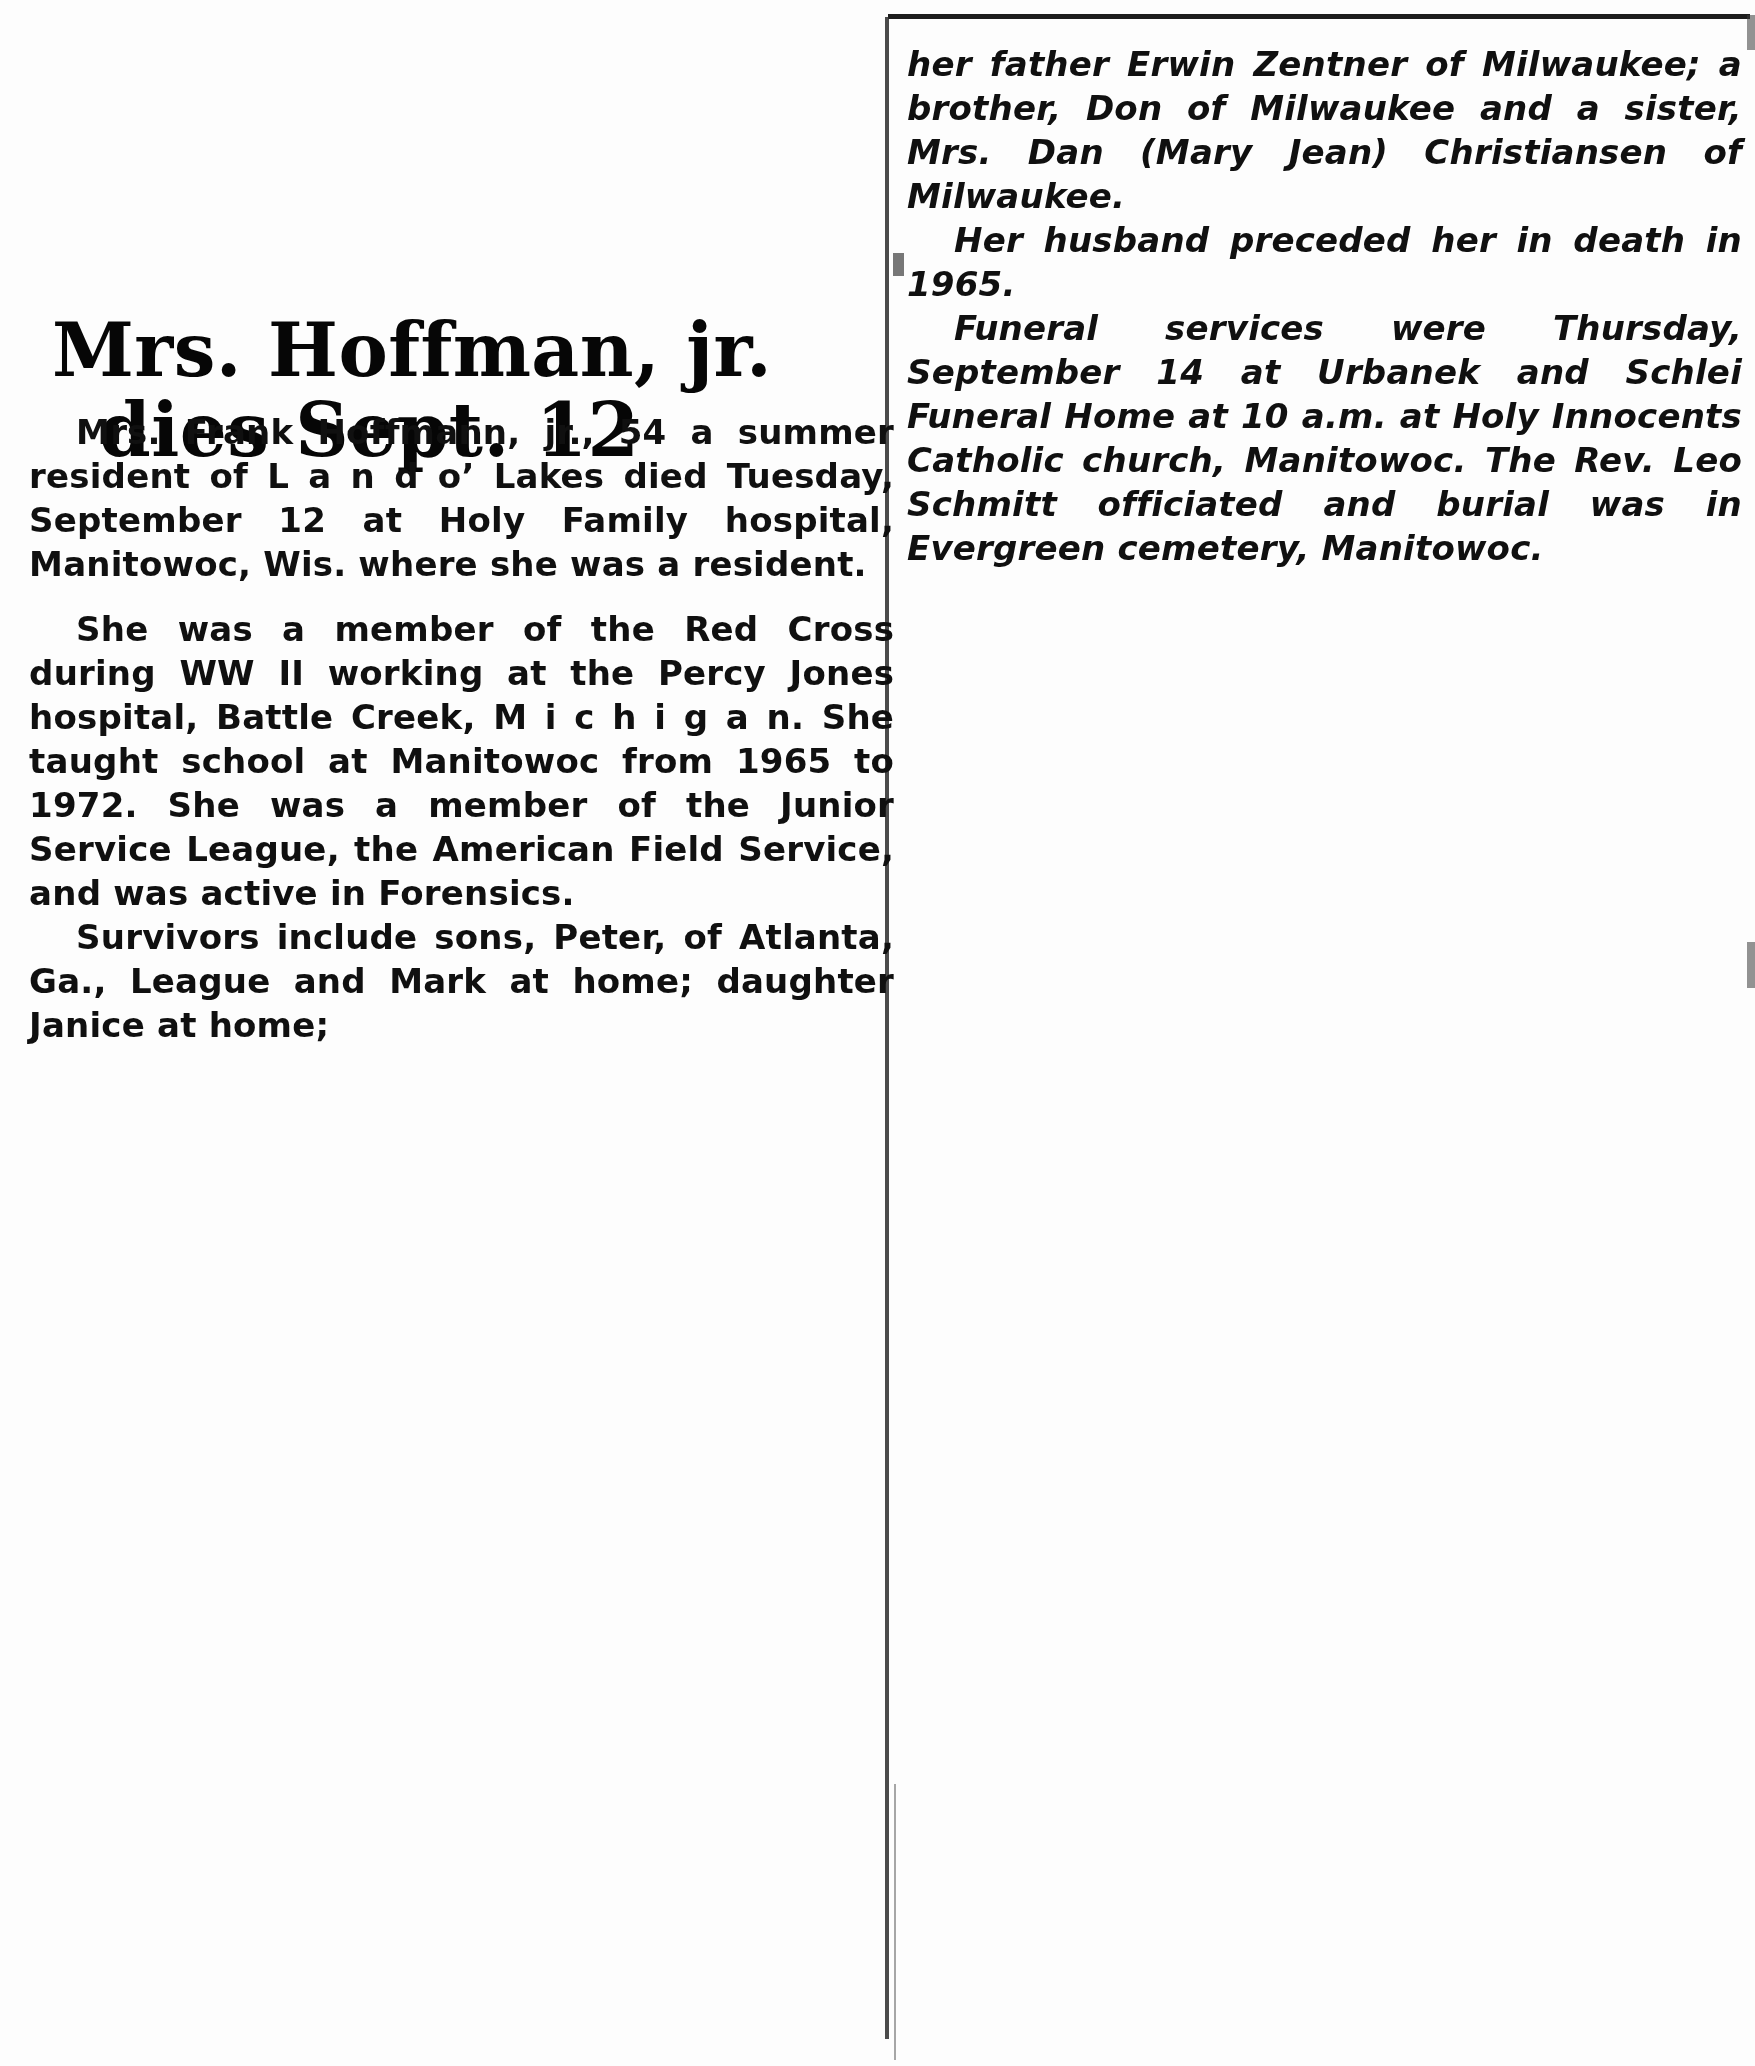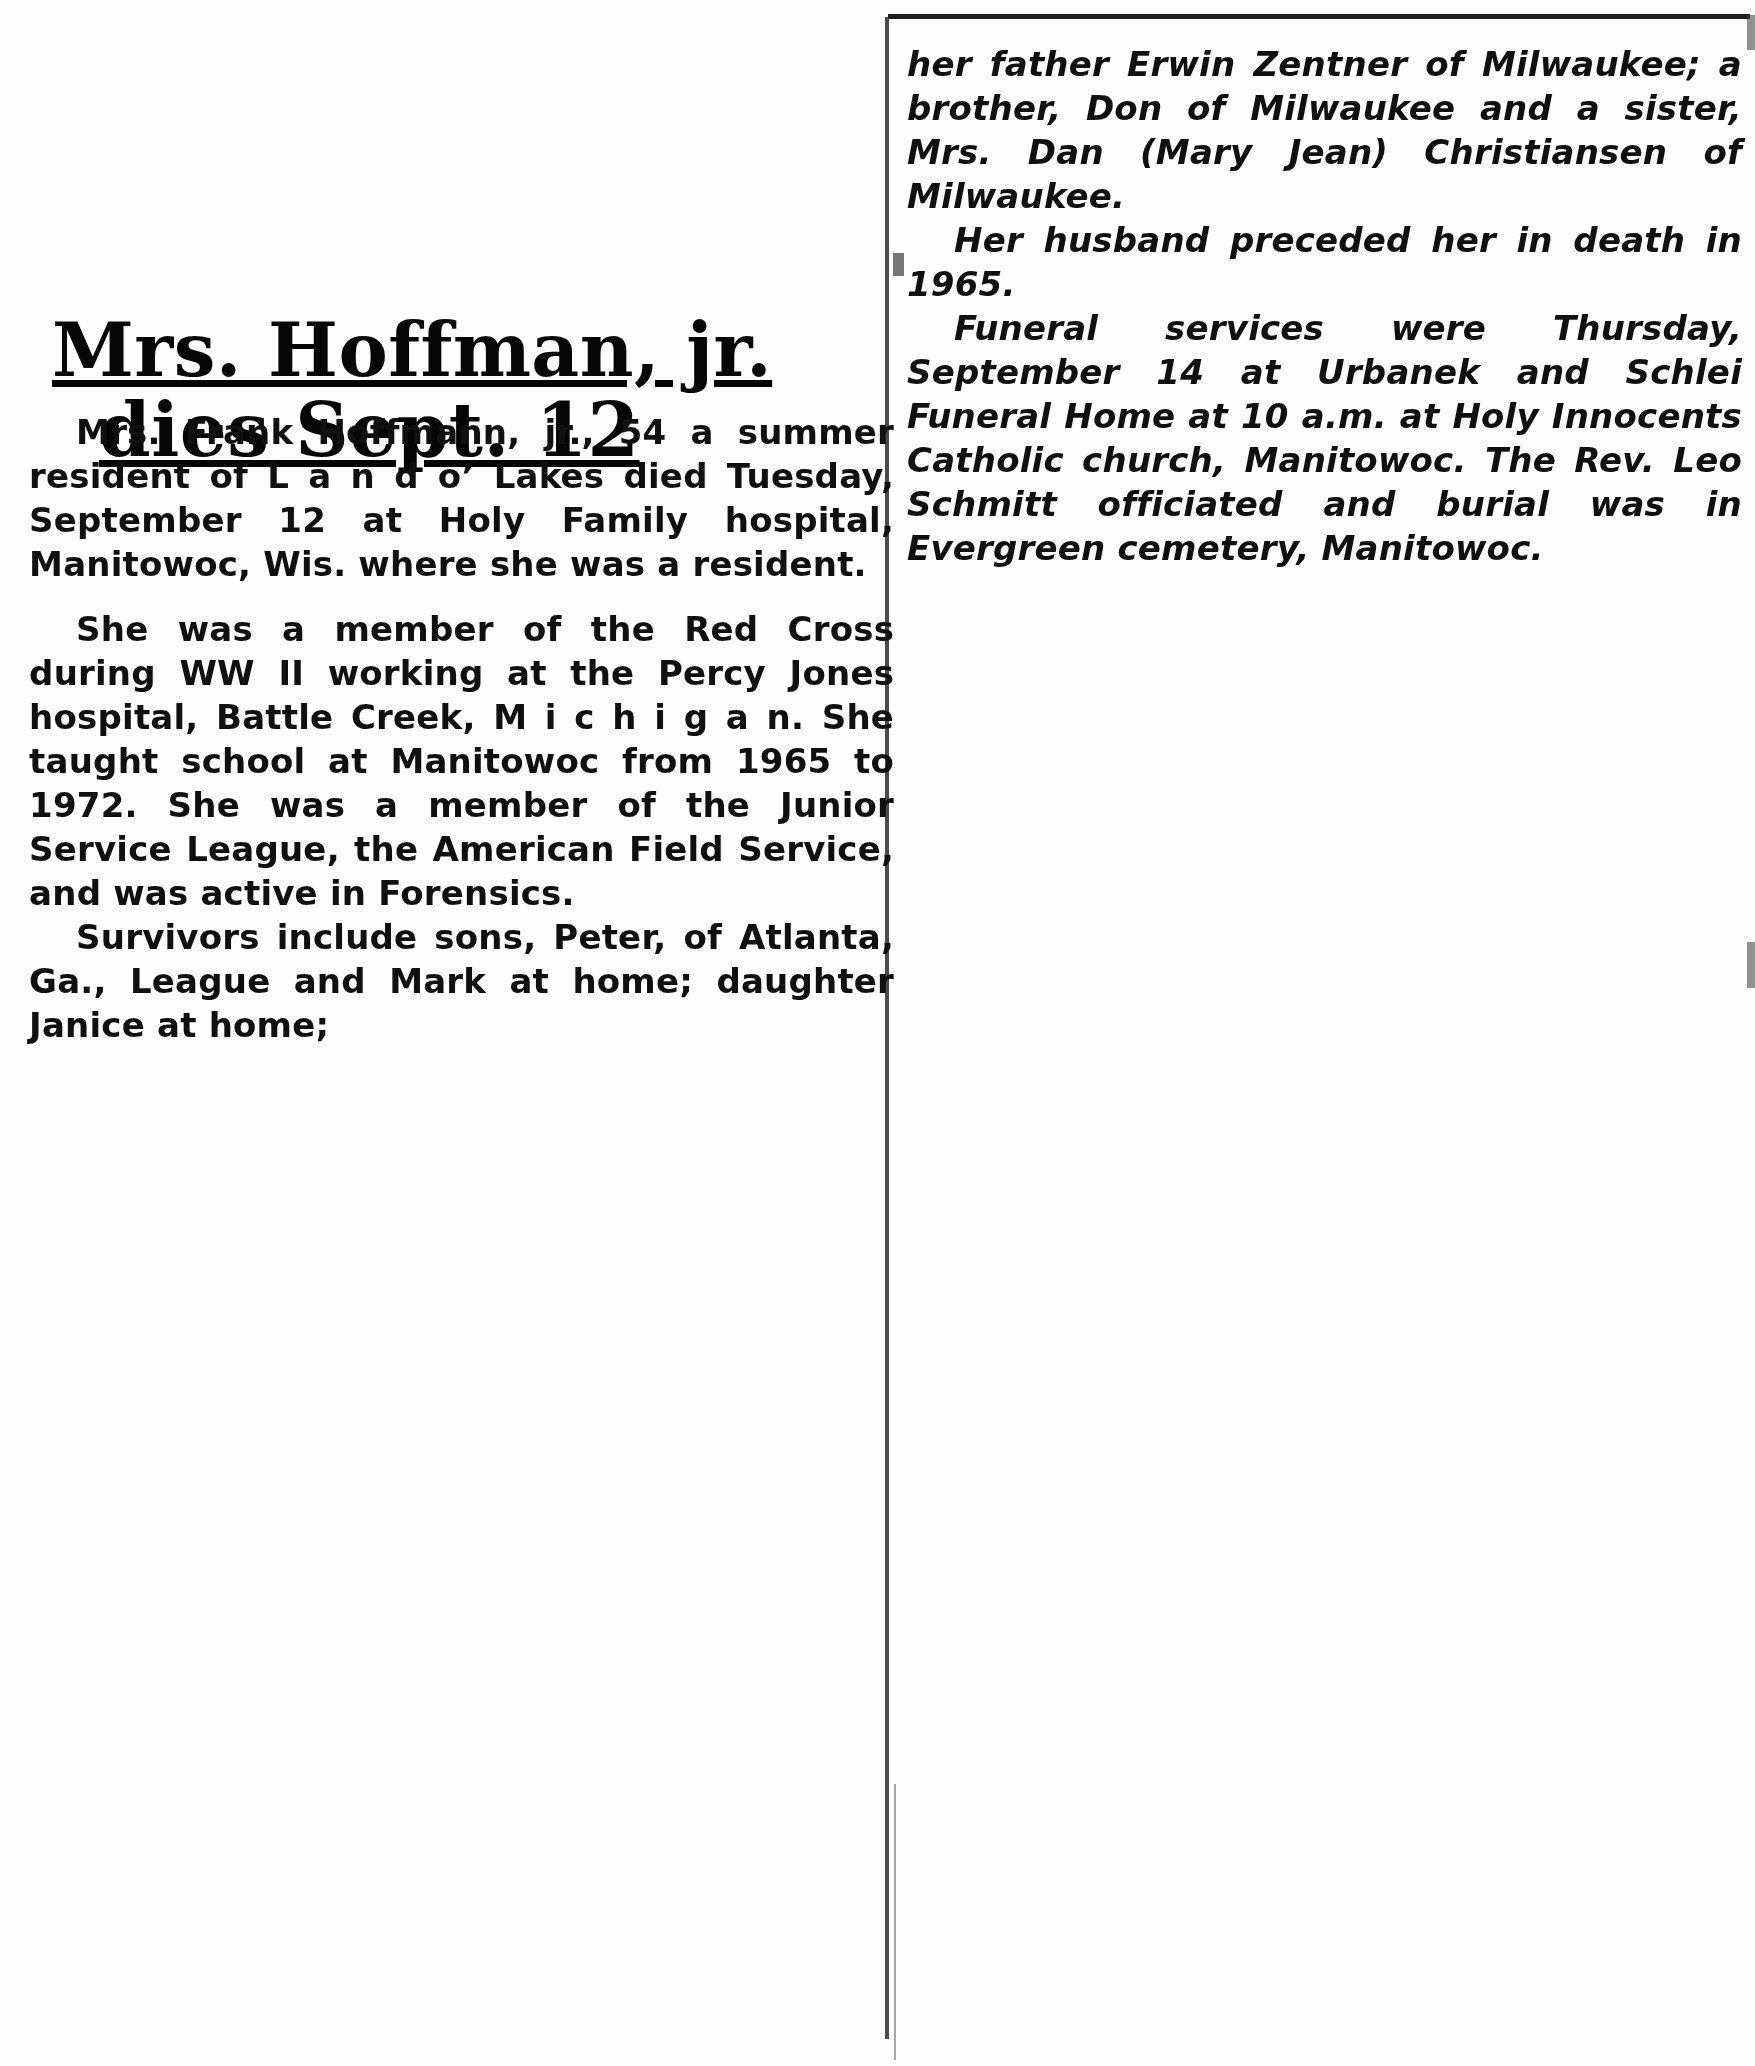--- a/index.html
+++ b/index.html
@@ -89,21 +89,20 @@
     font-weight: 700;
     font-size: 74px;
     line-height: 1.08;
     letter-spacing: 0.4px;
     color: #060606;
     margin: 0;
     position: absolute;
     left: 29px;
     top: 165px;
     width: 865px;
-    text-decoration: underline;
   }
   .headline .l2 { display: block; margin-left: 47px; }
 
   
   .body-text p {
     margin: 0;
     font-family: "DejaVu Sans", sans-serif;
     font-weight: 700;
     font-size: 34px;
     line-height: 44px;

